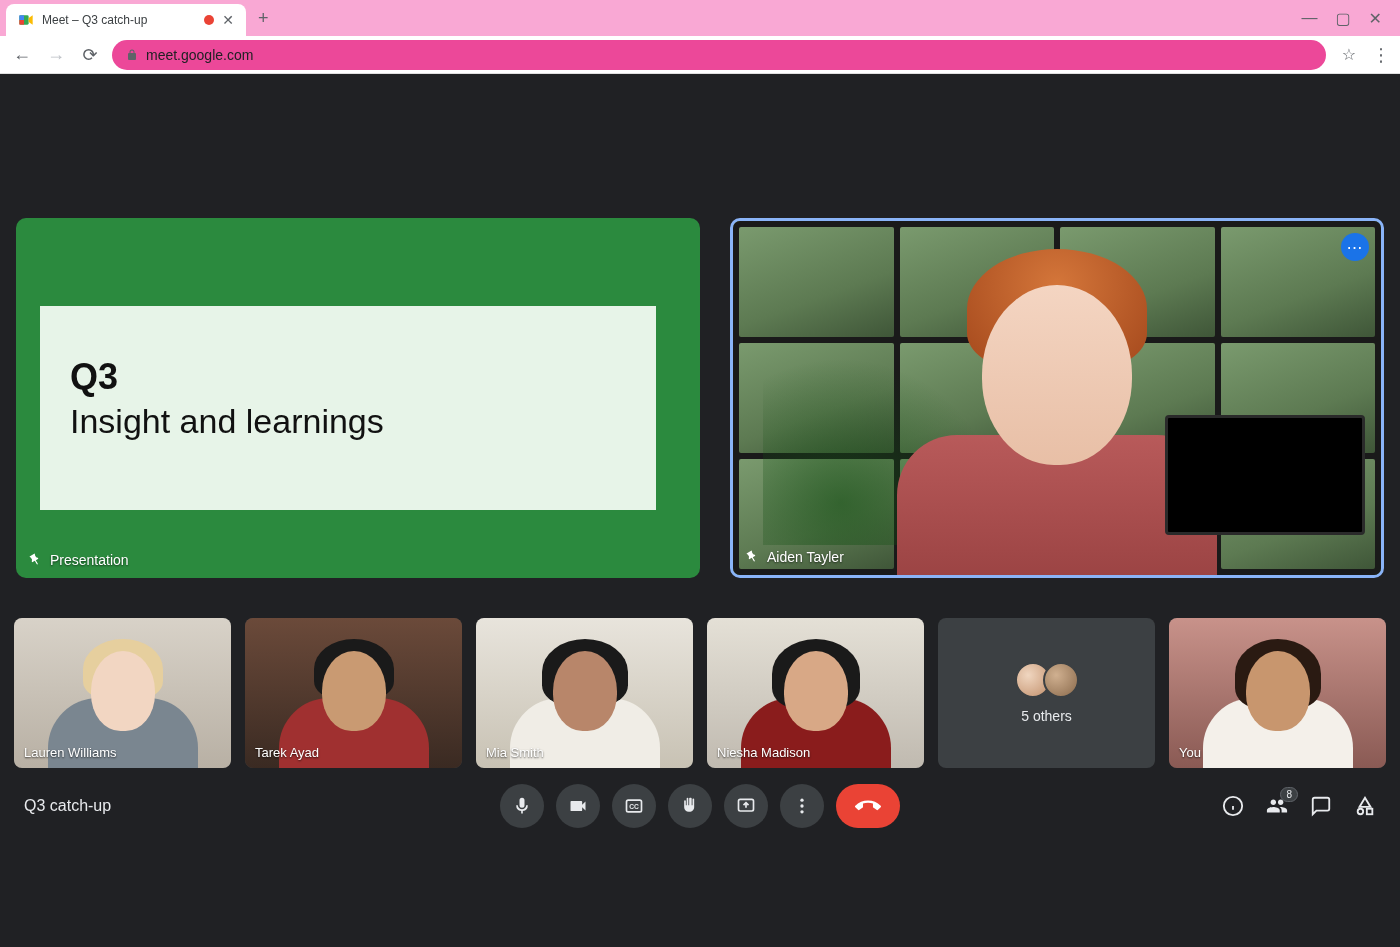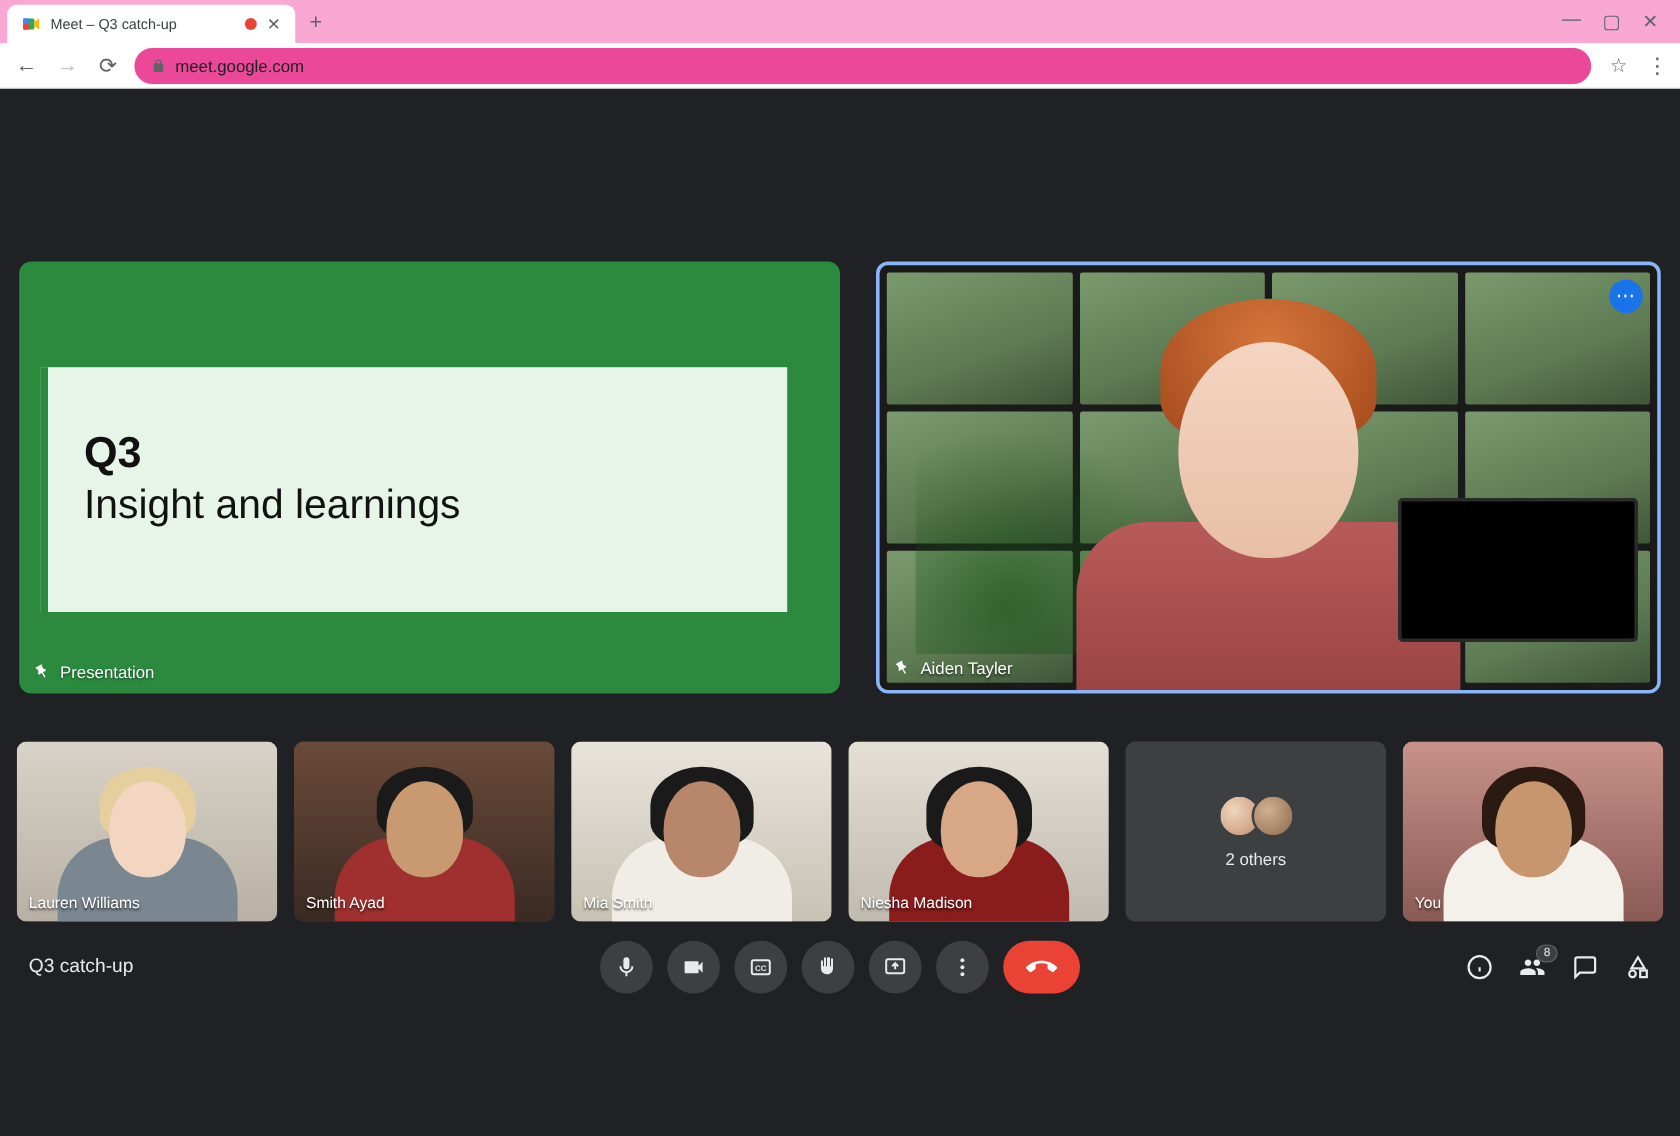--- a/index.html
+++ b/index.html
@@ -177,42 +177,42 @@
       <div class="body" style="background:#7a8690;"></div>
       <div class="hair-t" style="top:14%;width:80px;height:60px;background:#e6cf9e;"></div>
       <div class="head" style="background:#f2d6c2;"></div>
       <div class="name">Lauren Williams</div>
     </div>
     <div class="thumb">
       <div class="bg" style="background:linear-gradient(#6b4a3a,#3a2a22);"></div>
       <div class="body" style="background:#a03030;"></div>
       <div class="hair-t" style="top:14%;width:80px;height:60px;background:#1a1a1a;"></div>
       <div class="head" style="background:#c99a72;"></div>
-      <div class="name">Smith Ayad</div>
+      <div class="name">Tarek Ayad</div>
     </div>
     <div class="thumb">
       <div class="bg" style="background:linear-gradient(#e8e4dc,#c8c2b4);"></div>
       <div class="body" style="background:#f0ede6;"></div>
       <div class="hair-t" style="top:14%;width:86px;height:66px;background:#1a1a1a;"></div>
       <div class="head" style="background:#b8866a;"></div>
       <div class="name">Mia Smith</div>
     </div>
     <div class="thumb">
       <div class="bg" style="background:linear-gradient(#e4e0d6,#c0bab0);"></div>
       <div class="body" style="background:#8a1c1c;"></div>
       <div class="hair-t" style="top:14%;width:88px;height:70px;background:#1a1a1a;"></div>
       <div class="head" style="background:#d8a886;"></div>
       <div class="name">Niesha Madison</div>
     </div>
     <div class="thumb others">
       <div class="mini-avs">
         <div class="mini-av" style="background:radial-gradient(circle at 35% 35%,#f0d6c0,#c2906c);margin-left:0;"></div>
         <div class="mini-av" style="background:radial-gradient(circle at 35% 35%,#d0b090,#8a6a4c);"></div>
       </div>
-      <div class="others-text">2 others</div>
+      <div class="others-text">5 others</div>
     </div>
     <div class="thumb">
       <div class="bg" style="background:linear-gradient(#c8928a,#8a5a54);"></div>
       <div class="body" style="background:#f4f0ea;"></div>
       <div class="hair-t" style="top:14%;width:86px;height:70px;background:#2a1a12;"></div>
       <div class="head" style="background:#c8966e;"></div>
       <div class="name">You</div>
     </div>
   </div>
 

